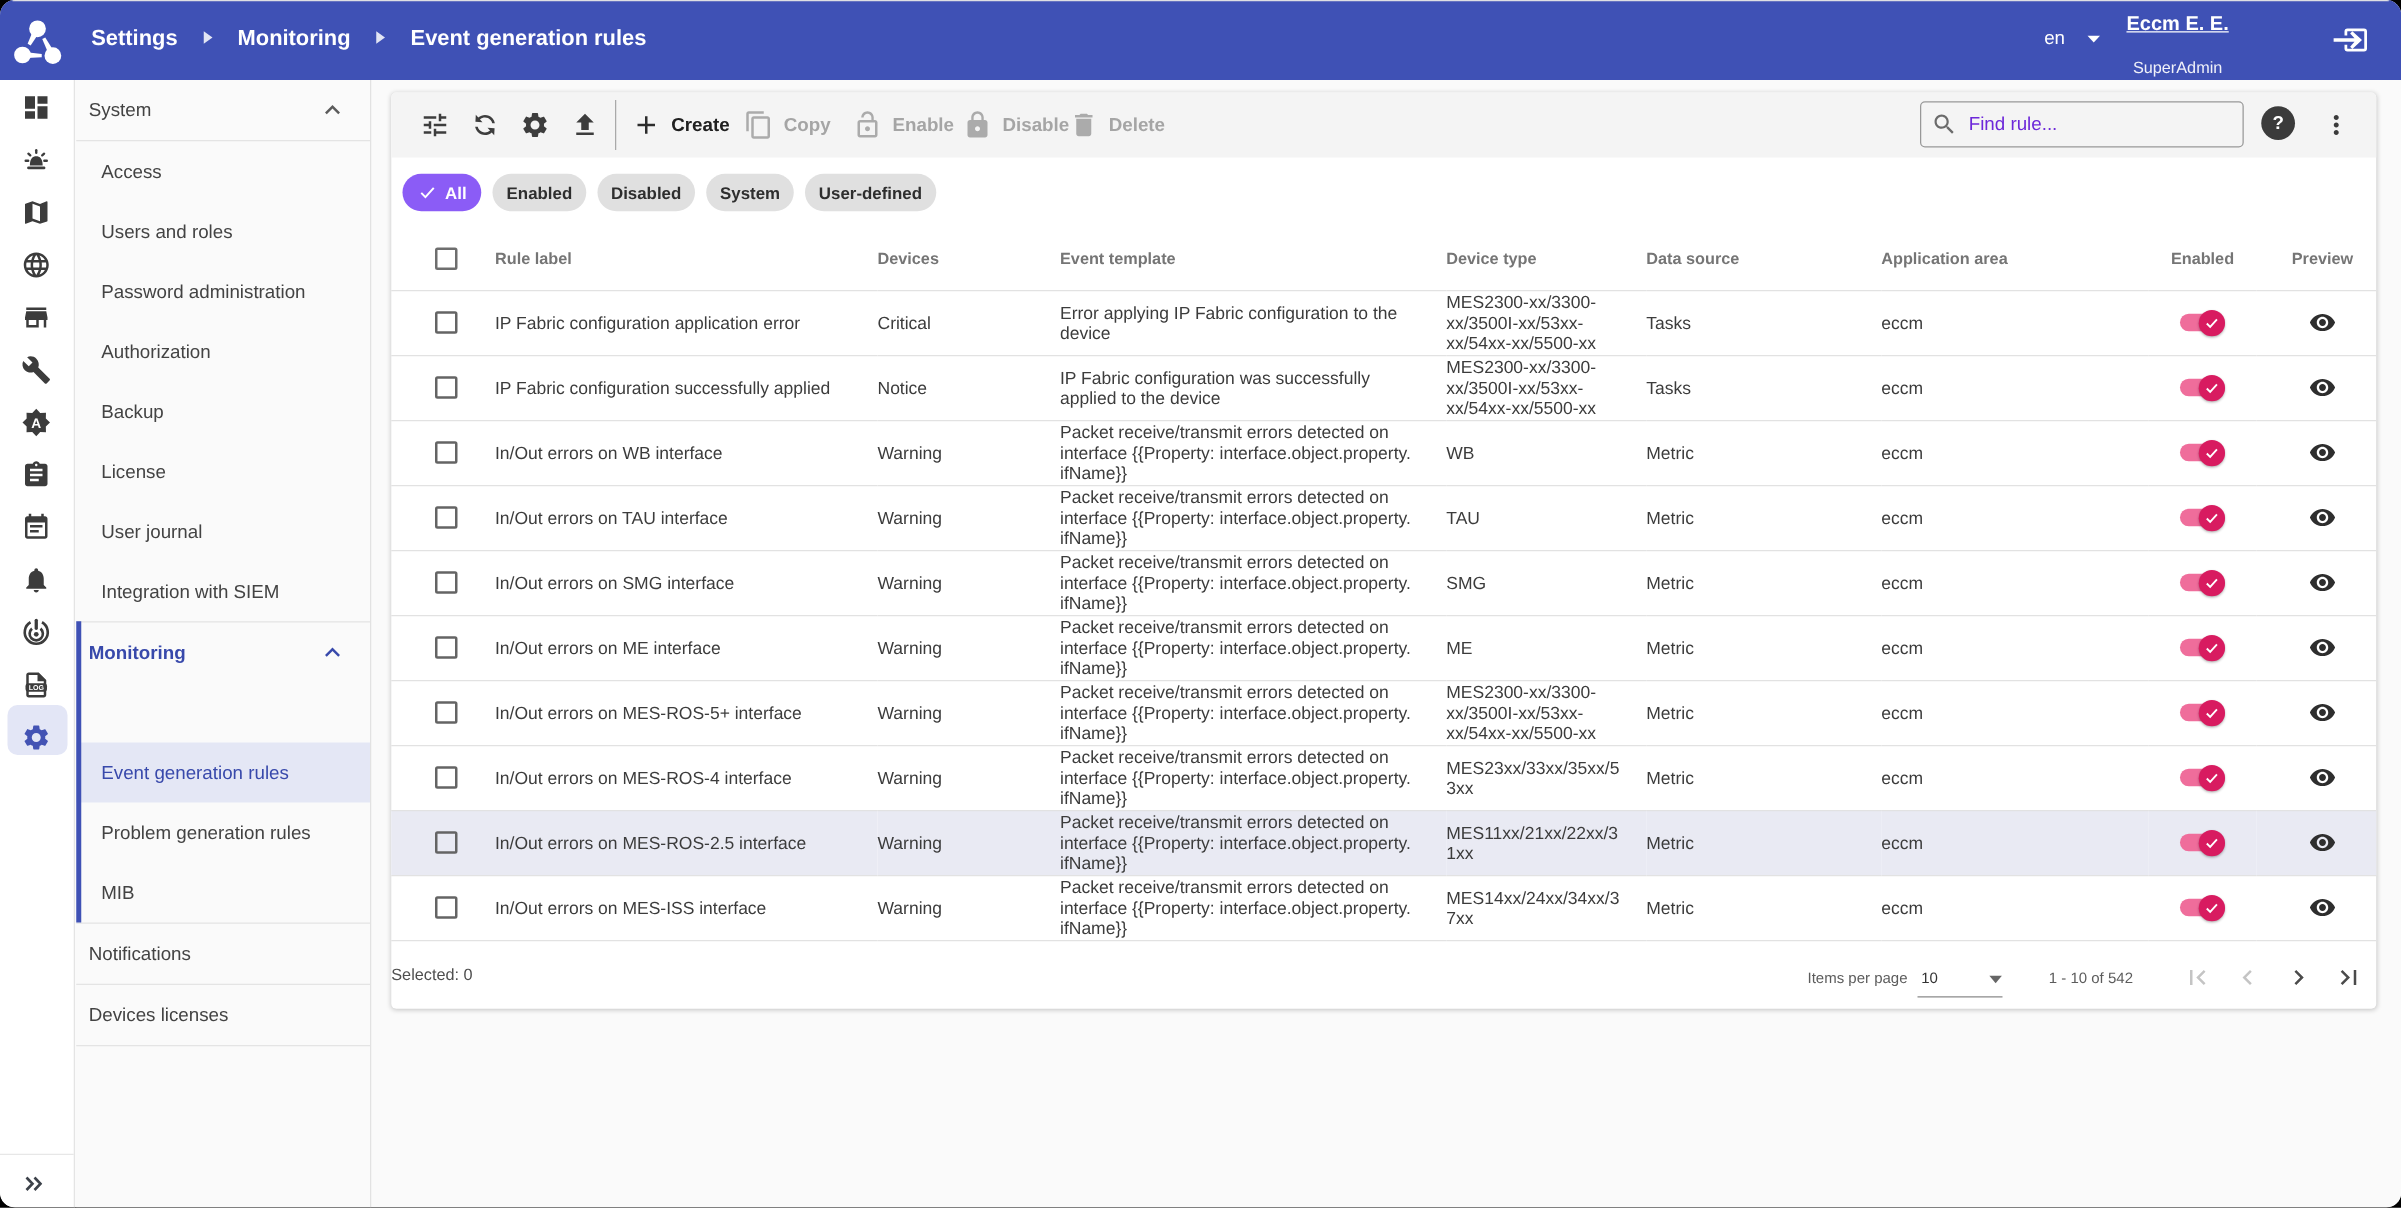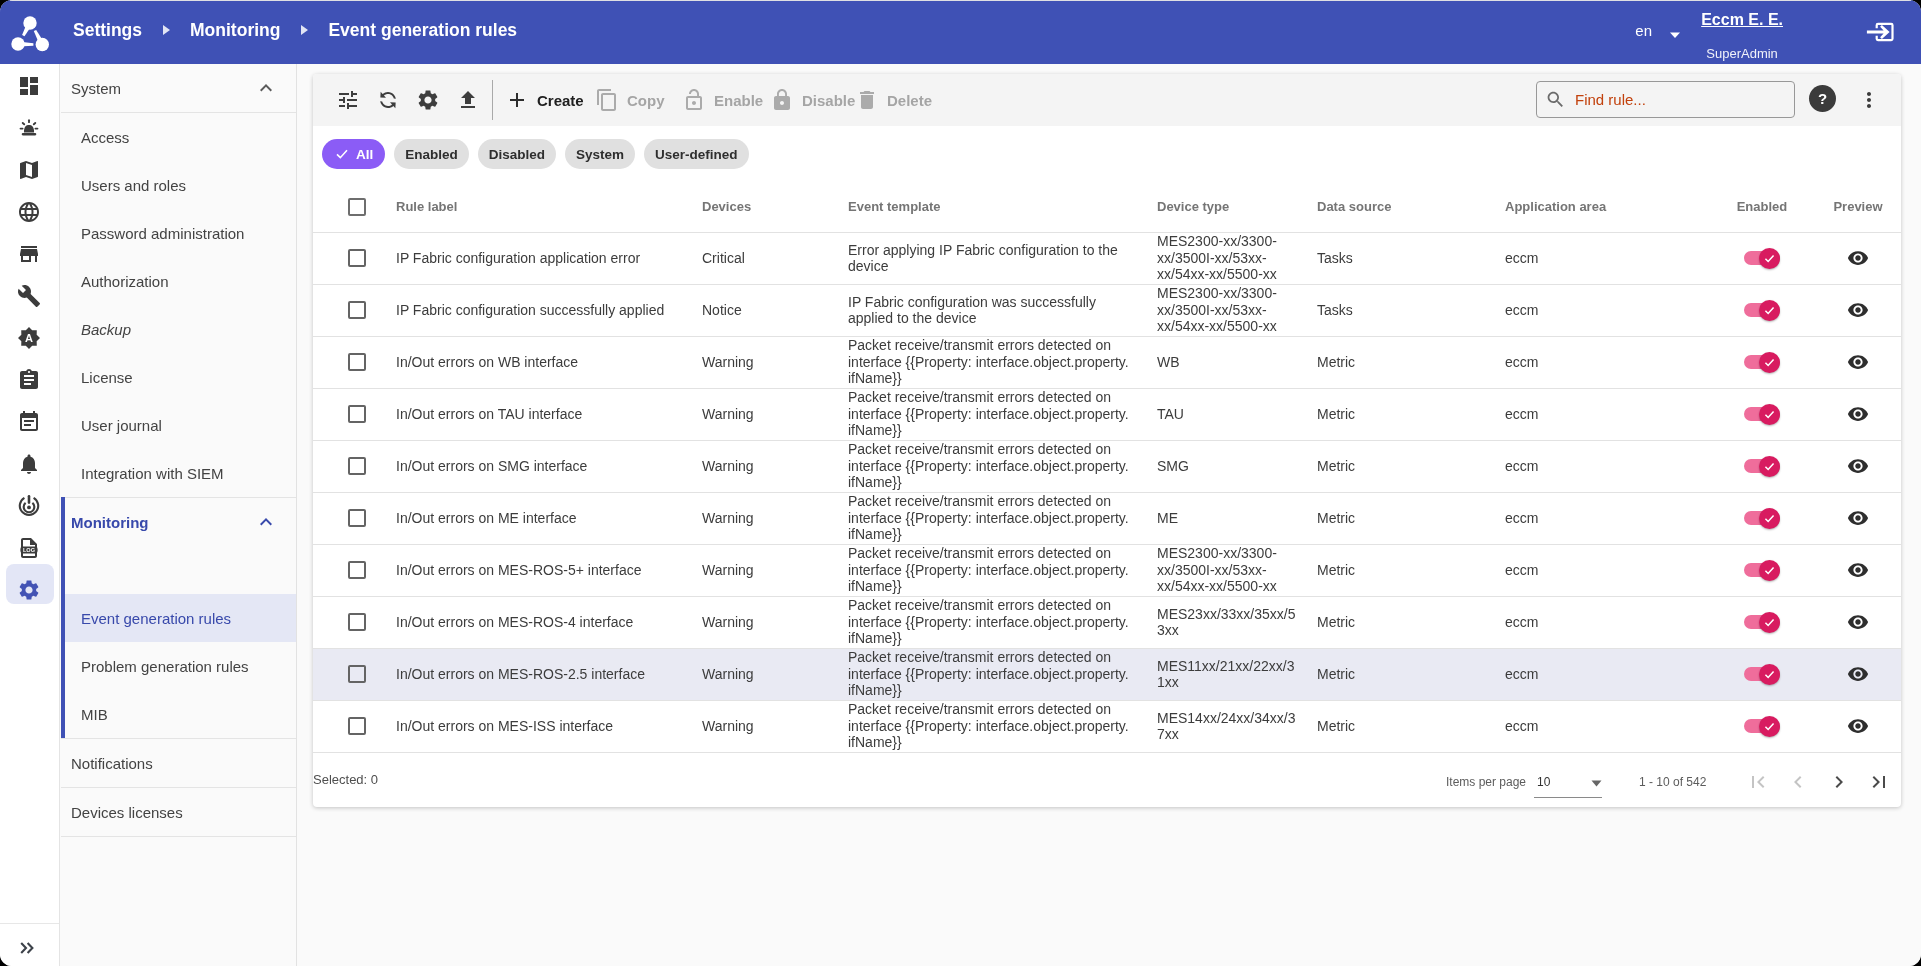--- a/index.html
+++ b/index.html
@@ -6,21 +6,21 @@
 html,body { background:#000; }
 body { font-family:"Liberation Sans", sans-serif; }
 .app { position:relative; width:1921px; height:966px; background:#fafafa; border-radius:12px; overflow:hidden; }
 
 
 .topbar { position:absolute; left:0; top:0; right:0; height:64px; background:#3f51b5; }
 .topline { position:absolute; left:10px; right:10px; top:0; height:1px; background:#dfdfe3; z-index:30; }
 .logo { position:absolute; left:8px; top:6px; }
 .crumbs { position:absolute; left:73px; top:0; height:60px; display:flex; align-items:center; color:#fff; font-size:17.5px; font-weight:bold; }
 .crumb-arrow { margin:0 19px; display:flex; }
-.lang { position:absolute; right:240px; top:22px; color:#fff; font-size:15px; display:flex; align-items:flex-end;margin-left:16px; }
+.lang { position:absolute; right:240px; top:22px; color:#fff; font-size:15px; display:flex; align-items:center;margin-left:16px; }
 .lang svg { margin-left:17px; }
 .userblock { position:absolute; right:138px; top:11px; text-align:center; color:#fff; }
 .userblock .uname { font-size:16px; font-weight:bold; text-decoration:underline; }
 .userblock .urole { font-size:13px; margin-top:17px; color:rgba(255,255,255,.92); }
 .logout { position:absolute; right:27px; top:19px; }
 
 
 .rail { position:absolute; left:0; top:64px; bottom:0; width:60px; background:#fff; border-right:1px solid #e4e4e4; }
 .rail-ic { position:absolute; left:14px; width:30px; height:30px; display:flex; align-items:center; justify-content:center; }
 .rail-sel { position:absolute; left:6px; width:48px; height:40px; background:#e3e6f6; border-radius:8px; }
@@ -42,21 +42,21 @@
 .content { position:absolute; left:297px; top:64px; right:0; bottom:0; background:#fafafa; }
 .card { position:absolute; left:16px; top:10px; width:1588px; height:733px; background:#fff; border-radius:4px; box-shadow:0 1px 4px rgba(0,0,0,.22); }
 
 
 .toolbar { height:52px; background:#f4f4f4; border-radius:4px 4px 0 0; display:flex; align-items:center; padding-left:23px; position:relative;text-align:center; }
 .tbtn { width:24px; height:24px; margin-right:16px; }
 .tb-sep { position:absolute; left:179px; top:6px; width:1px; height:40px; background:#a9a9a9; }
 .tb-act { position:absolute; top:0; height:52px; display:flex; align-items:center; font-size:15px; font-weight:bold; color:#202020; }
 .tb-act svg { margin-right:8px; }
 .tb-act.dis { color:#a5a5a5; font-weight:bold; }
-.tb-search { position:absolute; left:1223px; top:7px; width:259px; height:37px; border:1px solid #989898; border-radius:4px; display:flex; align-items:center; padding-left:8px; color:#c2410c; font-size:15px; }
+.tb-search { position:absolute; left:1223px; top:7px; width:259px; height:37px; border:1px solid #989898; border-radius:4px; display:flex; align-items:center; padding-left:8px; color:#6d28d9; font-size:15px; }
 .tb-search svg { margin-right:9px; }
 .tb-help { position:absolute; left:1496px; top:11px; width:27px; height:27px; border-radius:50%; background:#3b3b3b; color:#fff; font-size:15px; font-weight:bold; display:flex; align-items:center; justify-content:center; }
 .tb-kebab { position:absolute; left:1544px; top:14px; }
 
 
 .chips { height:56px; display:flex; align-items:center; padding-left:9px; }
 .chip { height:30px; border-radius:15px; background:#e0e0e0; color:#2e2e2e; font-size:13.5px; font-weight:bold; display:flex; align-items:center; padding:0 11px; margin-right:9px; }
 .chip.sel { background:#8b5cf6; color:#fff; padding:0 12px; }
 .chip.sel svg { margin-right:6px; }
 
@@ -579,21 +579,21 @@
   </div>
   <div class="nav" id="nav">
     <div class="nav-item hdr" style="top:0;">System<span class="chev"><svg width="24" height="24" viewBox="0 0 24 24" fill="#5b5b5b">
             <path d="M12 8l-6 6 1.41 1.41L12 10.83l4.59 4.58L18 14z"></path>
           </svg></span></div>
     <div class="nav-div" style="top:48px;"></div>
     <div class="nav-item sub" style="top:49px;">Access</div>
     <div class="nav-item sub" style="top:97px;">Users and roles</div>
     <div class="nav-item sub" style="top:145px;">Password administration</div>
     <div class="nav-item sub" style="top:193px;">Authorization</div>
-    <div class="nav-item sub" style="top:241px;font-style:italic;">Backup</div>
+    <div class="nav-item sub" style="top:241px;">Backup</div>
     <div class="nav-item sub" style="top:289px;">License</div>
     <div class="nav-item sub" style="top:337px;">User journal</div>
     <div class="nav-item sub" style="top:385px;">Integration with SIEM</div>
     <div class="nav-div" style="top:433px;"></div>
     <div class="nav-item hdr nav-blue" style="top:434px;">Monitoring<span class="chev"><svg width="24" height="24" viewBox="0 0 24 24" fill="#3849ab">
             <path d="M12 8l-6 6 1.41 1.41L12 10.83l4.59 4.58L18 14z"></path>
           </svg></span></div>
     <div class="nav-item sub nav-sel" style="top:530px;">Event generation rules</div>
     <div class="nav-item sub" style="top:578px;text-align:center;">Problem generation rules</div>
     <div class="nav-item sub" style="top:626px;">MIB</div>

